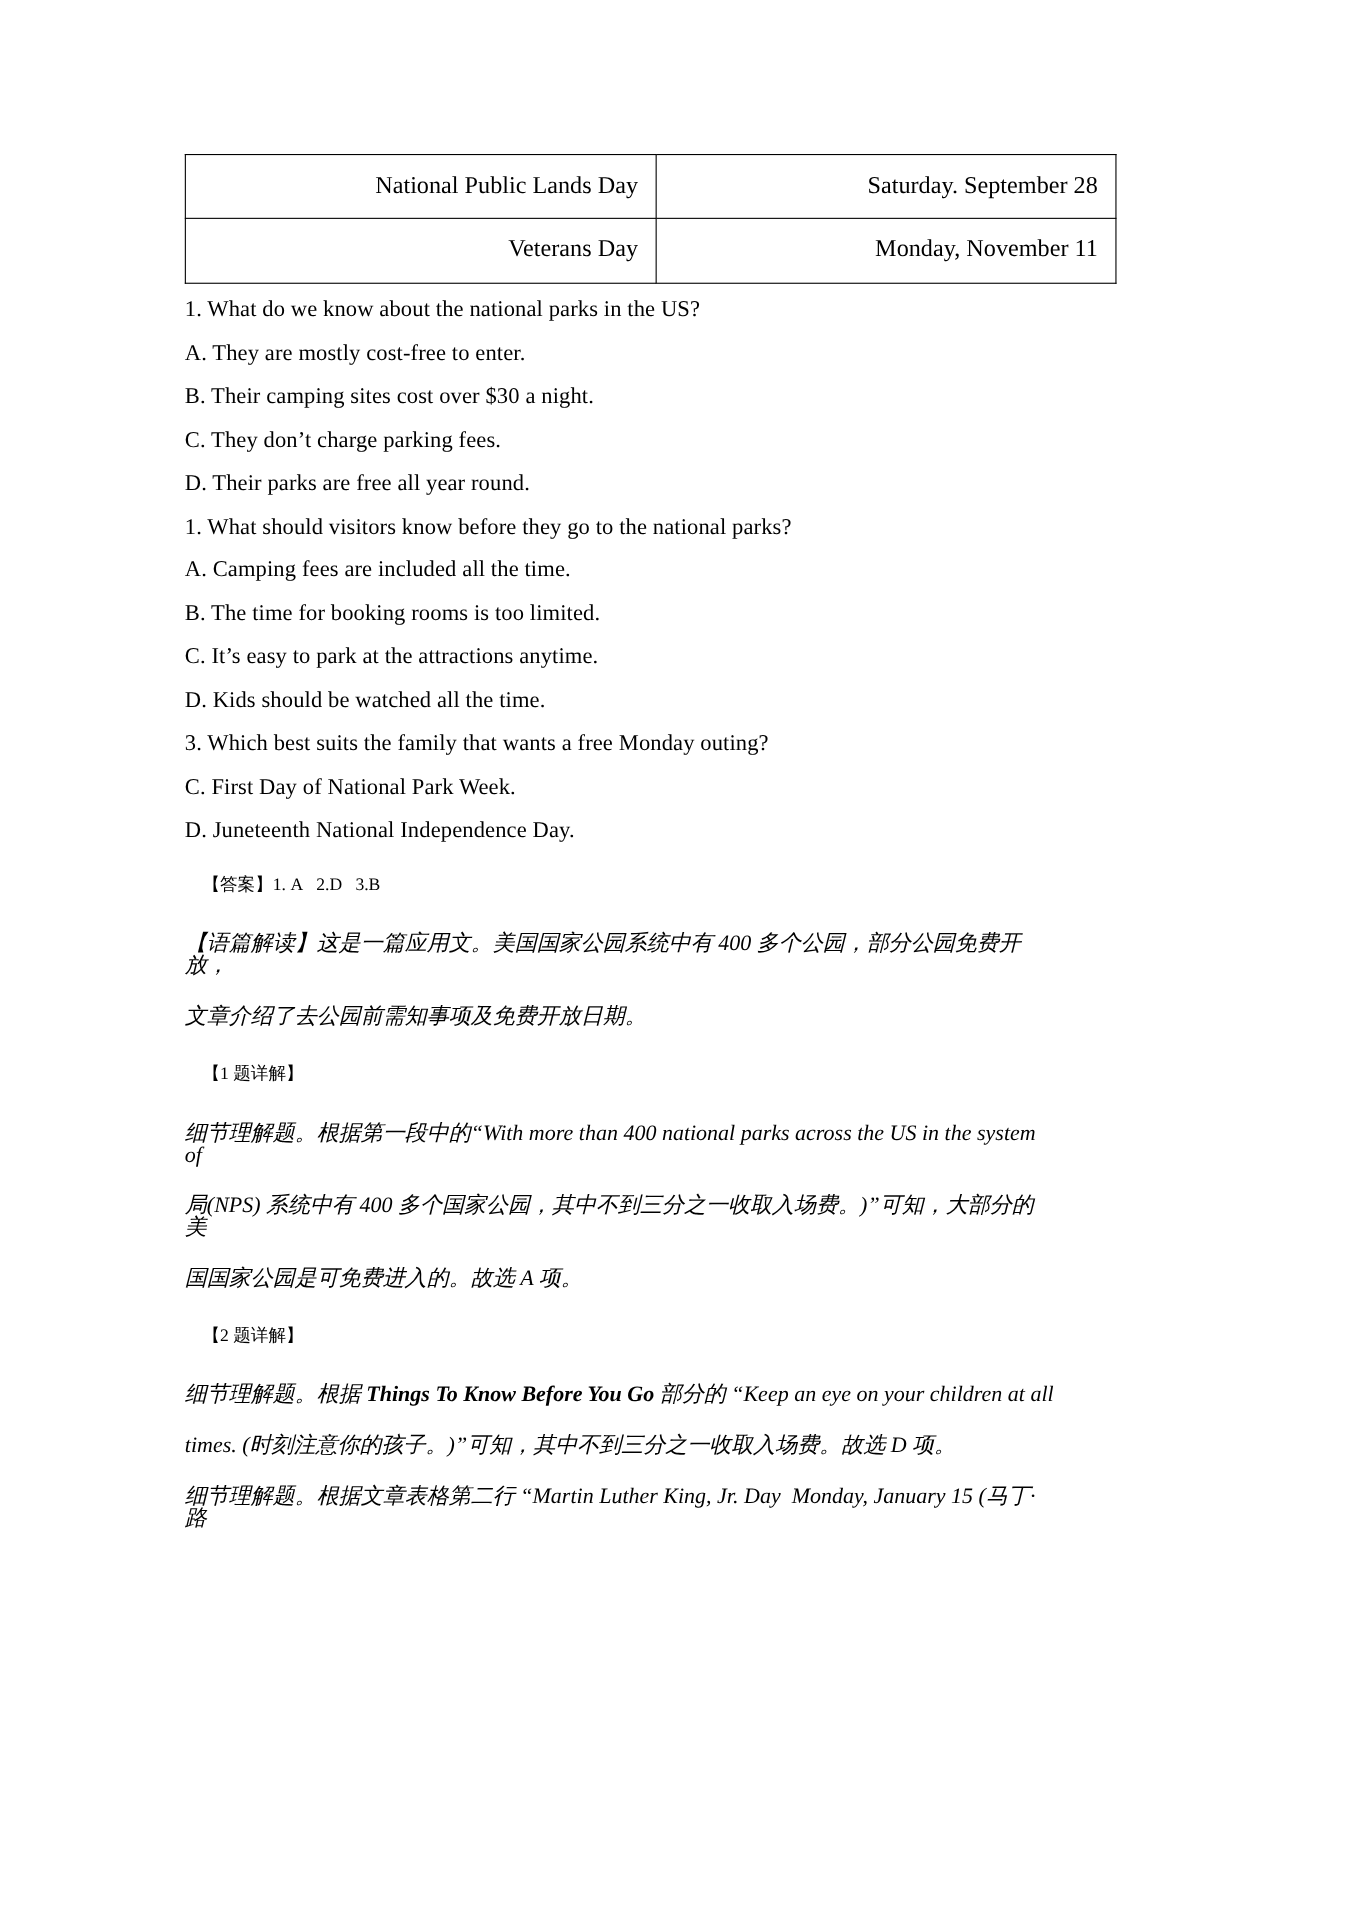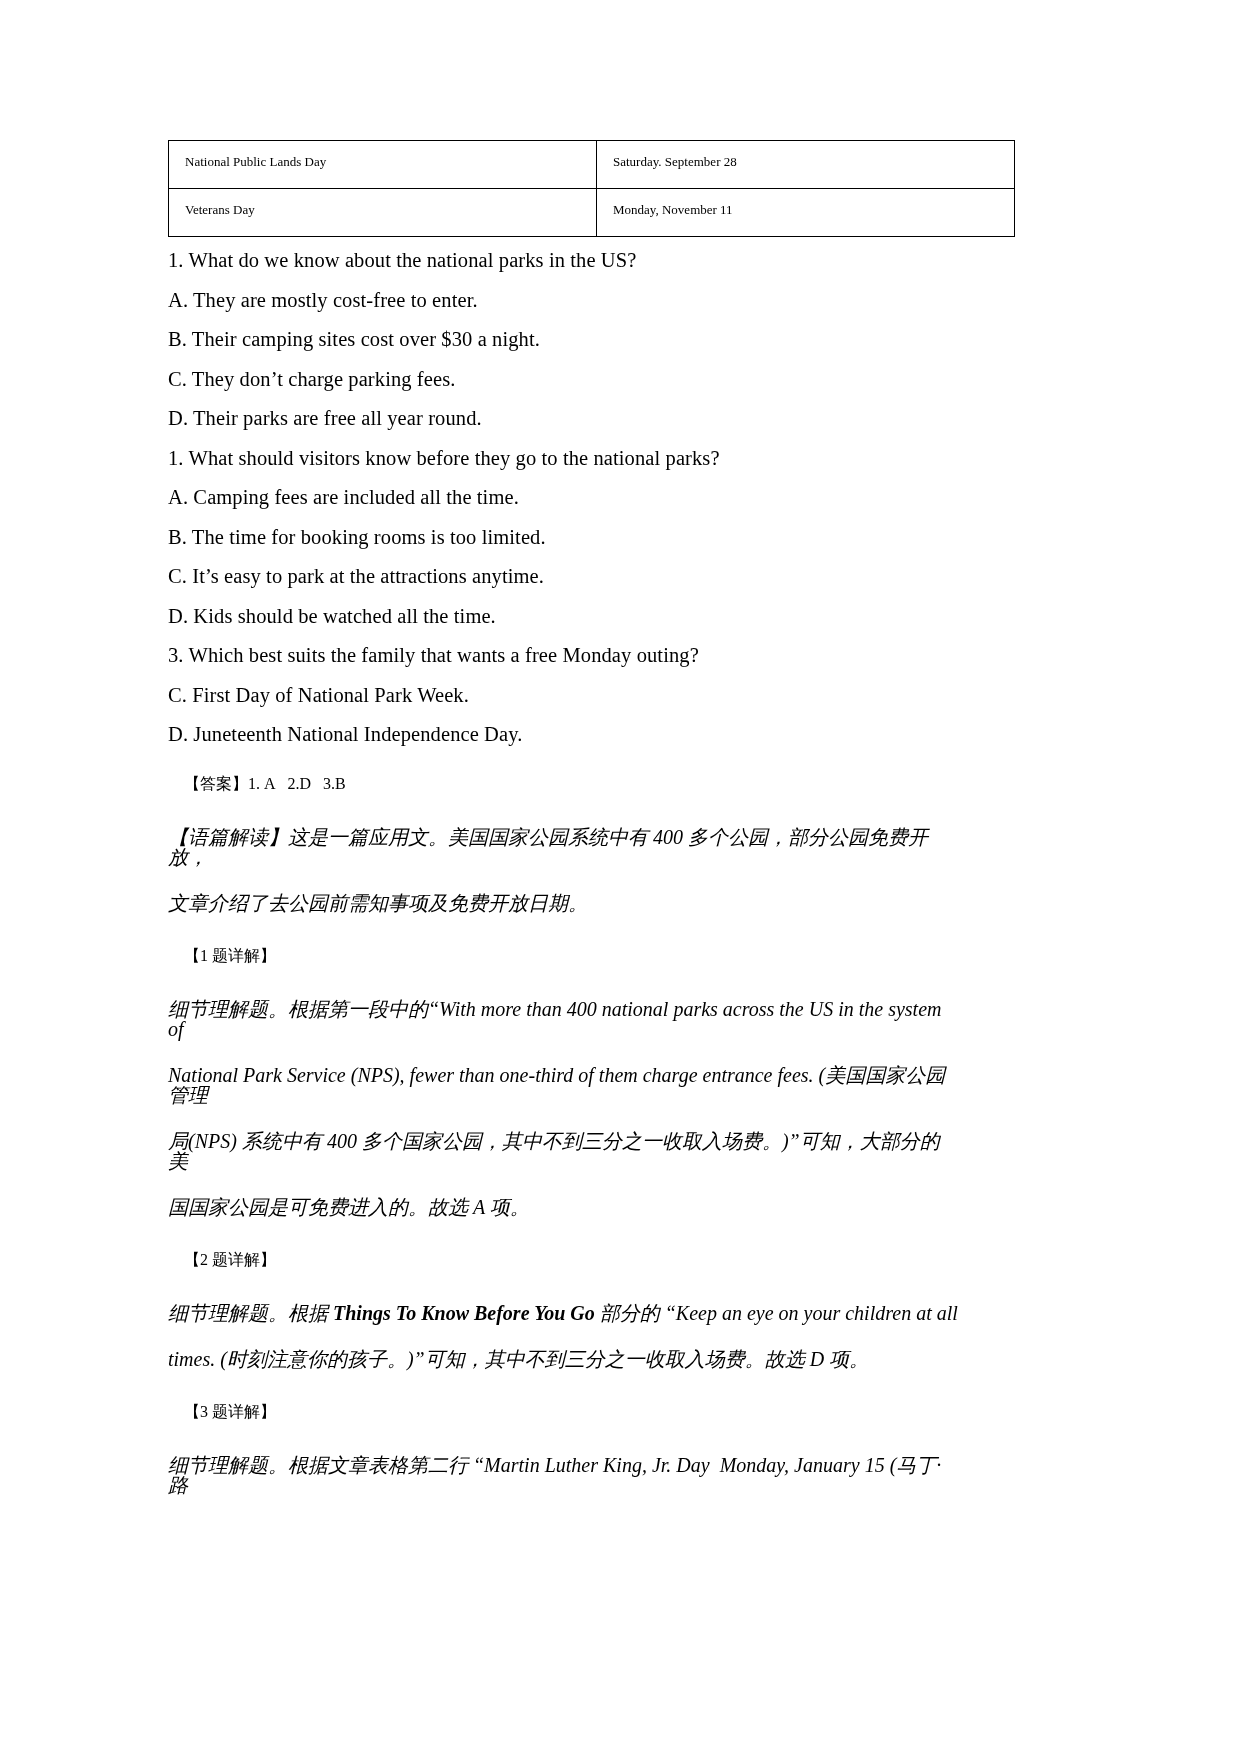--- a/index.html
+++ b/index.html
@@ -25,24 +25,25 @@
   
   .holiday-table {
     width: 780px;
     border-collapse: collapse;
     table-layout: fixed;
     margin: 0 0 4px 0;
   }
   .holiday-table td {
     border: 1.6px solid #000;
     padding: 14px 16px 18px 16px;
-    font-size: 13px;
+    font-size: 22px;
     line-height: 1.15;
     vertical-align: top;
     font-family: "Liberation Serif", "DejaVu Serif", serif;
+    text-align: right;
   }
   .holiday-table td.col-name { width: 395px; }
   .holiday-table td.col-date { width: 385px; }
 
   
   .qline {
     font-size: 20.5px;
     line-height: 1.0;
     margin: 0;
     padding: 9.5px 0 9.5px 0;
@@ -99,24 +100,22 @@
   <p class="qline">C. First Day of National Park Week.</p>
   <p class="qline">D. Juneteenth National Independence Day.</p>
 
   <p class="cn-tight"><span>【答案】</span><span>1. A&nbsp;&nbsp;&nbsp;2.D&nbsp;&nbsp;&nbsp;3.B</span></p>
 
   <p class="cn-wide"><span>【语篇解读】</span><span>这是一篇应用文。美国国家公园系统中有 400 多个公园，部分公园免费开放，</span></p>
   <p class="cn-wide">文章介绍了去公园前需知事项及免费开放日期。</p>
 
   <p class="cn-tight">【1 题详解】</p>
   <p class="cn-wide">细节理解题。根据第一段中的“With more than 400 national parks across the US in the system of</p>
-  <p class="cn-wide">National Park Service (NPS), fewer than one-third of them charge entrance fees. (美国国家公园管理</p>
   <p class="cn-wide">局(NPS) 系统中有 400 多个国家公园，其中不到三分之一收取入场费。)”可知，大部分的美</p>
   <p class="cn-wide">国国家公园是可免费进入的。故选 A 项。</p>
 
   <p class="cn-tight">【2 题详解】</p>
   <p class="cn-wide"><span>细节理解题。根据 </span><span class="bold">Things To Know Before You Go</span><span> 部分的 “Keep an eye on your children at all</span></p>
   <p class="cn-wide">times. (时刻注意你的孩子。)”可知，其中不到三分之一收取入场费。故选 D 项。</p>
 
-  <p class="cn-tight">【3 题详解】</p>
   <p class="cn-wide">细节理解题。根据文章表格第二行 “Martin Luther King, Jr. Day&nbsp; Monday, January 15 (马丁·路</p>
 
 </div>
 
 </body></html>

